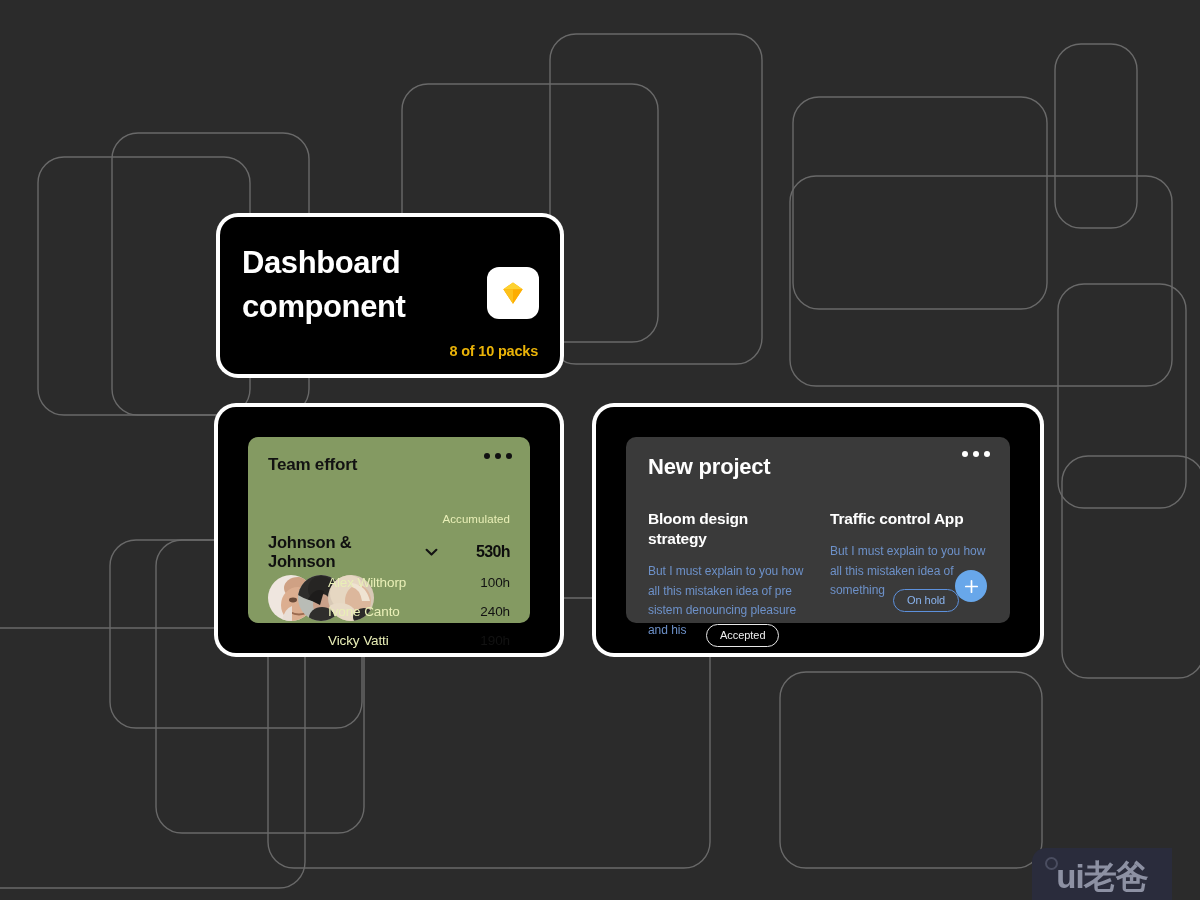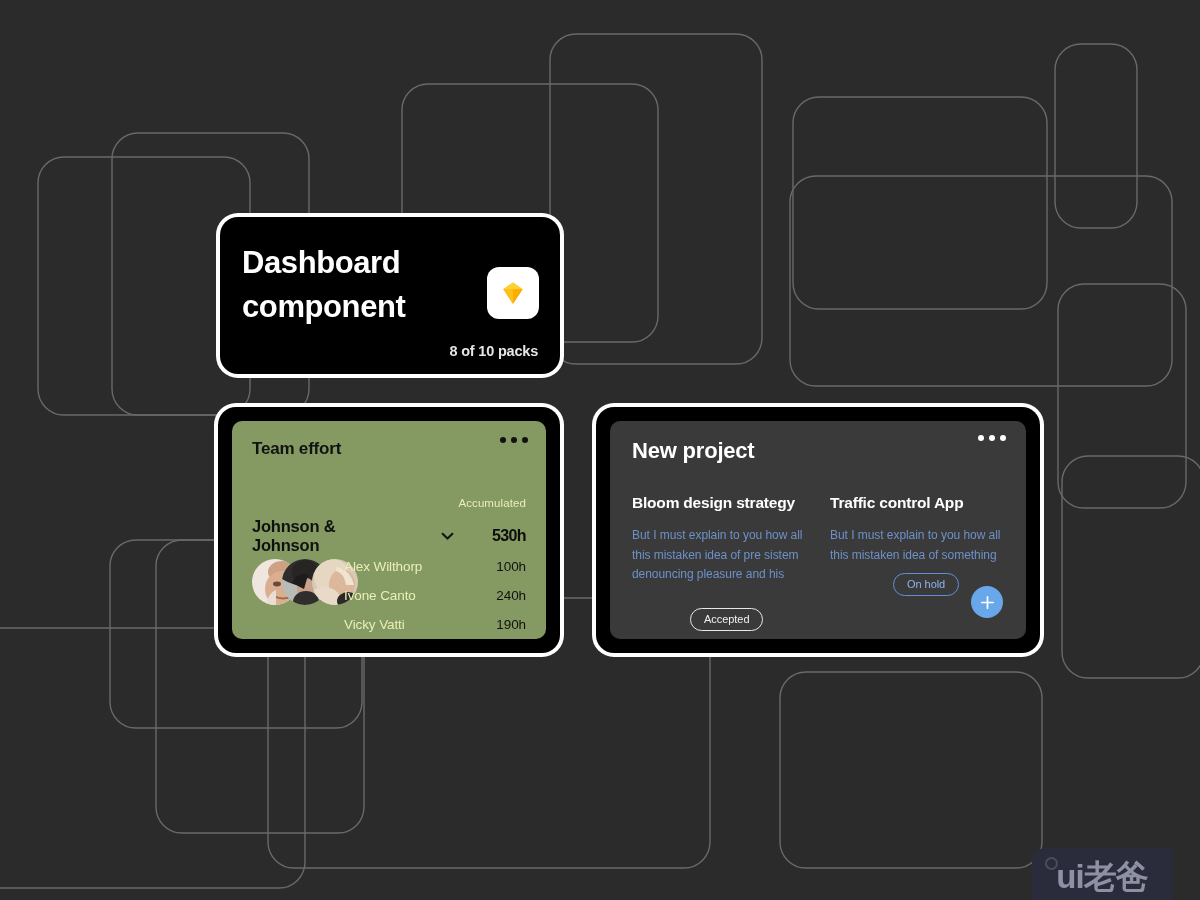--- a/index.html
+++ b/index.html
@@ -32,21 +32,21 @@
   
   .frame {
     position: absolute;
     background: #ffffff;
     border-radius: 22px;
     padding: 4px;
   }
   .frame-inner {
     background: #000000;
     border-radius: 18px;
-    padding: 14px;
+    padding: 30px;
     height: 100%;
     width: 100%;
   }
 
   
   #hero-frame {
     left: 216px;
     top: 213px;
     width: 348px;
     height: 165px;
@@ -79,21 +79,21 @@
     background: #ffffff;
     border-radius: 12px;
     display: flex;
     align-items: center;
     justify-content: center;
   }
   .hero-packs {
     position: absolute;
     right: 22px;
     bottom: 15px;
-    color: #e5e5e5;
+    color: #eab308;
     font-size: 14.5px;
     font-weight: 700;
     letter-spacing: -0.2px;
   }
 
   
   #team-frame {
     left: 214px;
     top: 403px;
     width: 350px;

